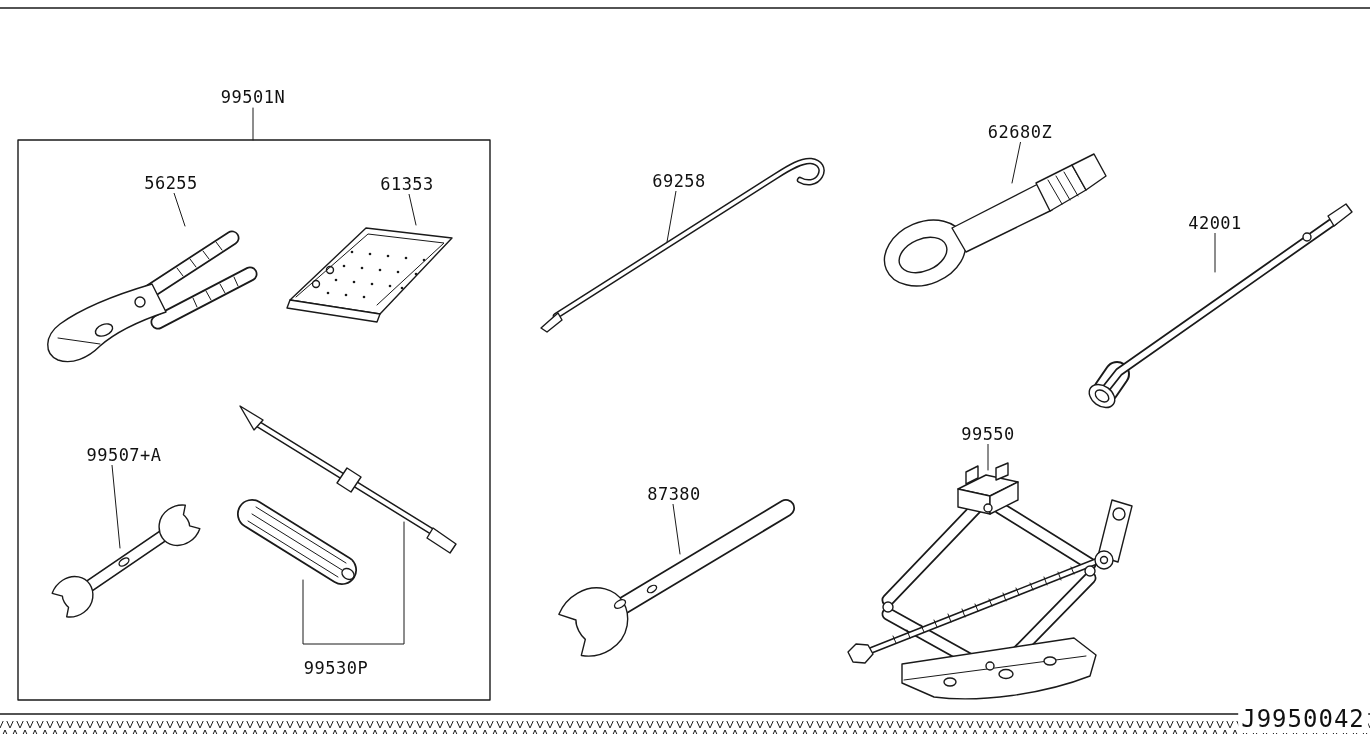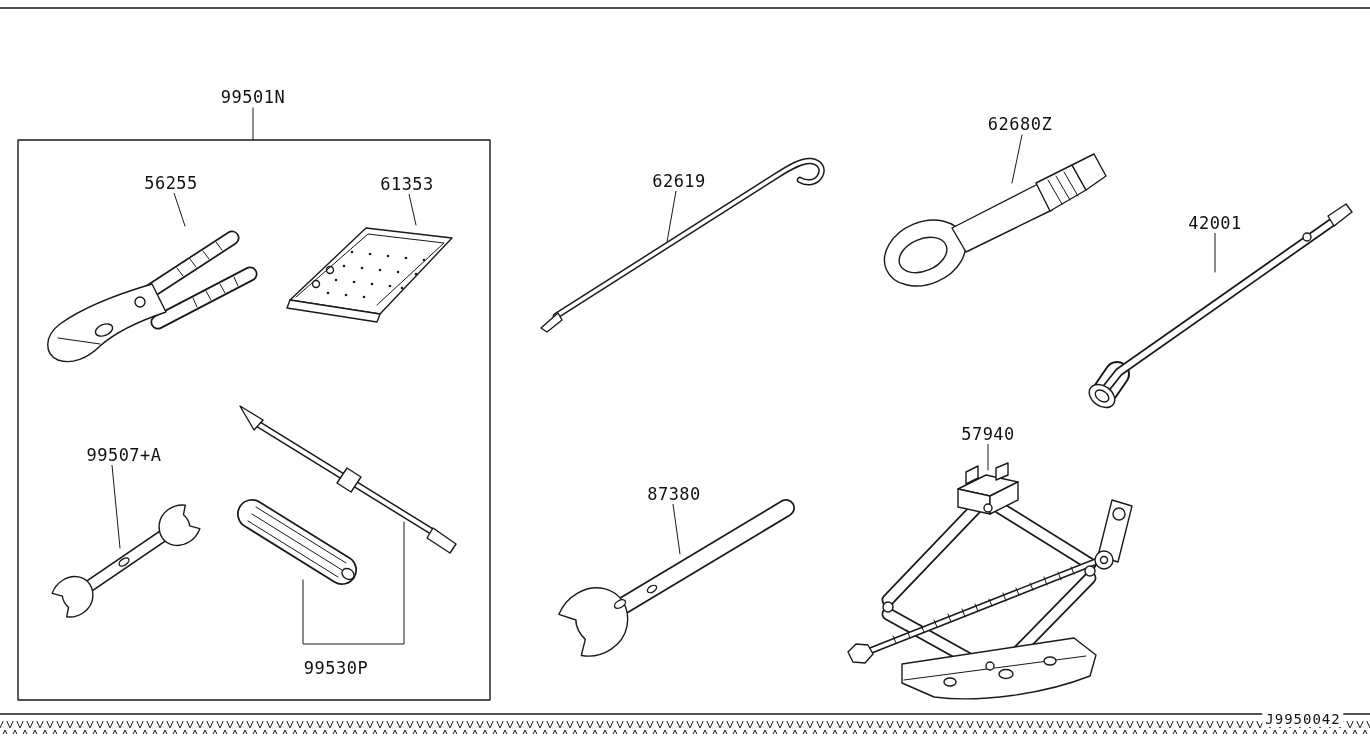--- a/index.html
+++ b/index.html
@@ -8,21 +8,21 @@
           font-family:"DejaVu Sans Mono","Liberation Mono",monospace}
   .art{position:absolute;left:0;top:0}
   .s   {stroke:#1a1a1a;stroke-width:1.4;fill:none;stroke-linecap:round;stroke-linejoin:round}
   .sf  {stroke:#1a1a1a;stroke-width:1.4;fill:#ffffff;stroke-linejoin:round}
   .thin{stroke:#1a1a1a;stroke-width:1;fill:none;stroke-linecap:round}
   .to  {stroke:#1a1a1a;fill:none;stroke-linecap:round;stroke-linejoin:round}
   .ti  {stroke:#ffffff;fill:none;stroke-linecap:round;stroke-linejoin:round}
   .dots circle{fill:#1a1a1a;stroke:none}
   .lbl{position:absolute;transform:translate(-50%,-50%);font-size:17px;letter-spacing:.5px;
        color:#111;white-space:nowrap;cursor:pointer;background:#fff;padding:0 2px}
-  .docnum{position:absolute;transform:translate(-50%,-50%);font-size:14px;letter-spacing:1px;
+  .docnum{position:absolute;transform:translate(-50%,-50%);font-size:24px;letter-spacing:1px;
        color:#111;white-space:nowrap;background:#fff;padding:0 3px}
 </style>
 </head>
 <body>
 
 <div class="canvas">
 
 <svg class="art" width="1370" height="736" viewBox="0 0 1370 736" xmlns="http://www.w3.org/2000/svg">
   <defs>
     <pattern id="zz" width="10" height="13" patternUnits="userSpaceOnUse">
@@ -181,19 +181,19 @@
     <path class="sf" d="M996,480 L996,468 L1008,463 L1008,475 Z"></path>
     <circle class="sf" cx="988" cy="508" r="4"></circle>
   </g>
 </svg>
 
   <div class="lbl" style="left:253px;top:97px">99501N</div>
   <div class="lbl" style="left:171px;top:183px">56255</div>
   <div class="lbl" style="left:407px;top:184px">61353</div>
   <div class="lbl" style="left:124px;top:455px">99507+A</div>
   <div class="lbl" style="left:336px;top:668px">99530P</div>
-  <div class="lbl" style="left:679px;top:181px">62619</div>
-  <div class="lbl" style="left:1020px;top:124px">62680Z</div>
+  <div class="lbl" style="left:679px;top:181px">69258</div>
+  <div class="lbl" style="left:1020px;top:132px">62680Z</div>
   <div class="lbl" style="left:1215px;top:223px">42001</div>
   <div class="lbl" style="left:674px;top:494px">87380</div>
-  <div class="lbl" style="left:988px;top:434px">57940</div>
+  <div class="lbl" style="left:988px;top:434px">99550</div>
   <div class="docnum" style="left:1303px;top:719px">J9950042</div>
 </div>
 
 </body></html>

